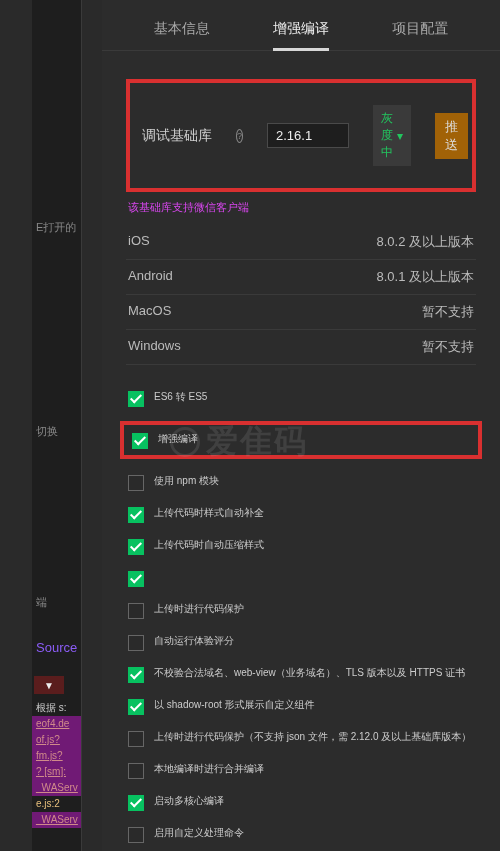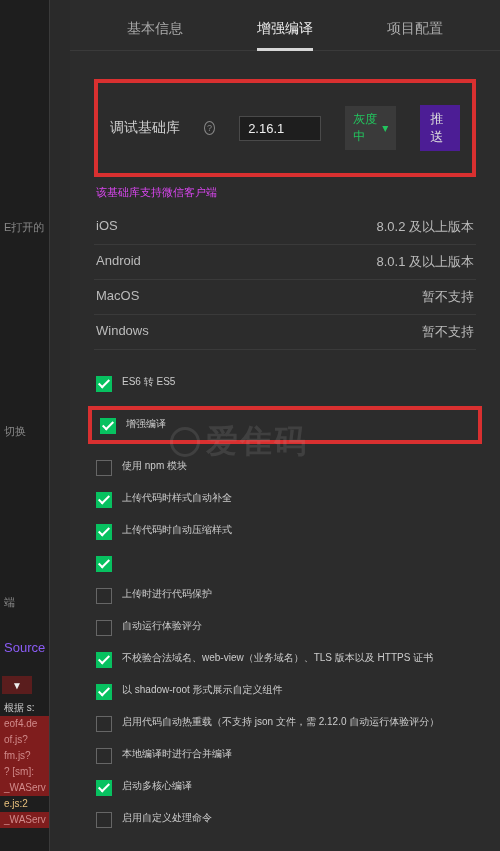--- a/index.html
+++ b/index.html
@@ -13,20 +13,21 @@
       overflow: hidden;
       position: relative;
       display: flex;
     }
     .left-strip {
       width: 50px;
       background: #1e1e1e;
       border-right: 1px solid #3a3a3a;
       position: relative;
       flex-shrink: 0;
+      margin-left: 32px;
     }
     .left-strip .vtext {
       position: absolute;
       left: 4px;
       color: #888;
       font-size: 11px;
       writing-mode: horizontal-tb;
     }
     .left-strip .vt1 { top: 220px; }
     .left-strip .vt2 { top: 424px; }
@@ -52,21 +53,21 @@
       right: 0;
       font-size: 10px;
       line-height: 16px;
       color: #d08a8a;
     }
     .left-strip .lines .line {
       padding-left: 4px;
       white-space: nowrap;
       overflow: hidden;
     }
-    .left-strip .lines .err { background: #7f1d1d; }
+    .left-strip .lines .err { background: #701a75; text-decoration: underline; }
 
     .main {
       flex: 1;
       background: #2c2c2c;
       overflow-y: hidden;
       padding: 0;
       margin-left: 20px;
     }
 
     .tabs {
@@ -136,21 +137,21 @@
     .gray-select {
       background: #3a3a3a;
       color: #22c55e;
       padding: 5px 8px;
       font-size: 12px;
       display: inline-flex;
       align-items: center;
       gap: 4px;
     }
     .push-btn {
-      background: #4c1d95;
+      background: #a16207;
       color: #ddd;
       padding: 5px 10px;
       font-size: 13px;
       cursor: pointer;
     }
 
     .support-note {
       color: #d946ef;
       font-size: 11px;
       margin: 8px 2px 10px;
@@ -331,21 +332,21 @@
         <div class="opt">
           <span class="cb checked"></span>
           <span class="txt">不校验合法域名、web-view（业务域名）、TLS 版本以及 HTTPS 证书</span>
         </div>
         <div class="opt">
           <span class="cb checked"></span>
           <span class="txt">以 shadow-root 形式展示自定义组件</span>
         </div>
         <div class="opt">
           <span class="cb"></span>
-          <span class="txt">启用代码自动热重载（不支持 json 文件，需 2.12.0 自动运行体验评分）</span>
+          <span class="txt">上传时进行代码保护（不支持 json 文件，需 2.12.0 及以上基础库版本）</span>
         </div>
         <div class="opt">
           <span class="cb"></span>
           <span class="txt">本地编译时进行合并编译</span>
         </div>
         <div class="opt">
           <span class="cb checked"></span>
           <span class="txt">启动多核心编译</span>
         </div>
         <div class="opt">

